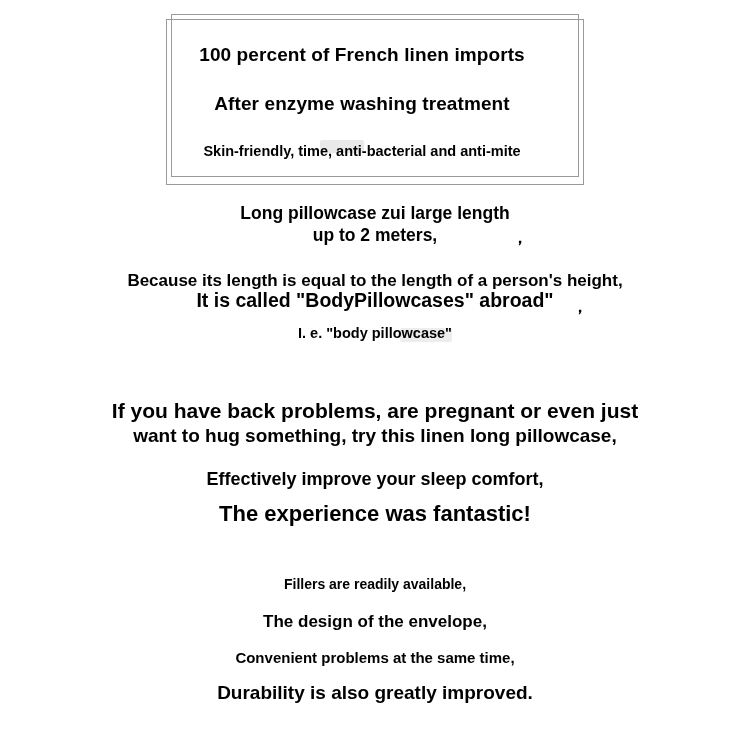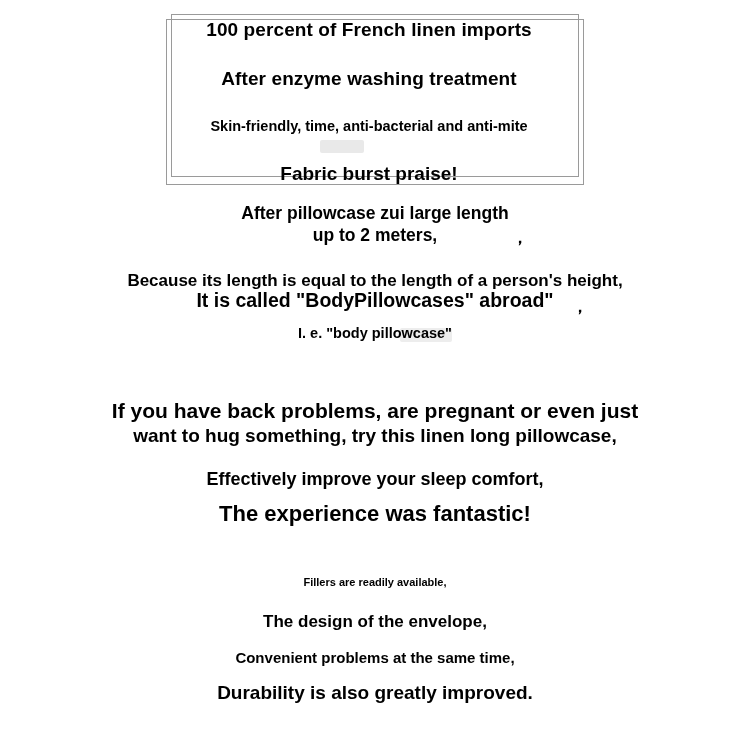--- a/index.html
+++ b/index.html
@@ -31,21 +31,21 @@
     left: 171px;
     top: 14px;
     width: 408px;
     height: 163px;
     border: 1px solid #9a9a9a;
     box-sizing: border-box;
     background: transparent;
   }
   .box-text {
     position: absolute;
-    left: 160px;
+    left: 153px;
     top: 19px;
     width: 418px;
     height: 166px;
     display: flex;
     flex-direction: column;
     align-items: center;
     justify-content: center;
     gap: 27px;
     z-index: 3;
   }
@@ -86,21 +86,21 @@
   .t-s1b { top: 225px; font-size: 17.5px; }
   .t-s1c { top: 270px; font-size: 17px; }
   .t-s1d { top: 288px; font-size: 19.5px; }
   .t-s1e { top: 324px; font-size: 14.5px; }
 
   .t-s2a { top: 398px; font-size: 21px; }
   .t-s2b { top: 424px; font-size: 19px; }
   .t-s2c { top: 468px; font-size: 18px; }
   .t-s2d { top: 500px; font-size: 22px; }
 
-  .t-s3a { top: 576px; font-size: 11px; }
+  .t-s3a { top: 576px; font-size: 14px; }
   .t-s3b { top: 611px; font-size: 17px; }
   .t-s3c { top: 649px; font-size: 15px; }
   .t-s3d { top: 681px; font-size: 19px; }
 
   
   .mark {
     position: absolute;
     font-size: 16px;
     font-weight: bold;
     color: #000;
@@ -124,24 +124,23 @@
 <body>
 
 <div class="box-outer"></div>
 <div class="box-inner"></div>
 <div class="smudge"></div>
 
 <div class="box-text">
   <div class="box-line bl-1">100 percent of French linen imports</div>
   <div class="box-line bl-2">After enzyme washing treatment</div>
   <div class="box-line bl-3">Skin-friendly, time, anti-bacterial and anti-mite</div>
-  <div class="box-line bl-4">Fabric burst praise!</div>
 </div>
 
-<div class="line b t-s1a">After pillowcase zui large length</div>
+<div class="line b t-s1a">Long pillowcase zui large length</div>
 <div class="line b t-s1b">up to 2 meters,</div>
 <div class="mark mark-1">，</div>
 <div class="line b t-s1c">Because its length is equal to the length of a person's height,</div>
 <div class="line b t-s1d">It is called "BodyPillowcases" abroad"</div>
 <div class="mark mark-2">，</div>
 <div class="smudge2"></div>
 <div class="line b t-s1e">I. e. "body pillowcase"</div>
 
 <div class="line b t-s2a">If you have back problems, are pregnant or even just</div>
 <div class="line b t-s2b">want to hug something, try this linen long pillowcase,</div>

